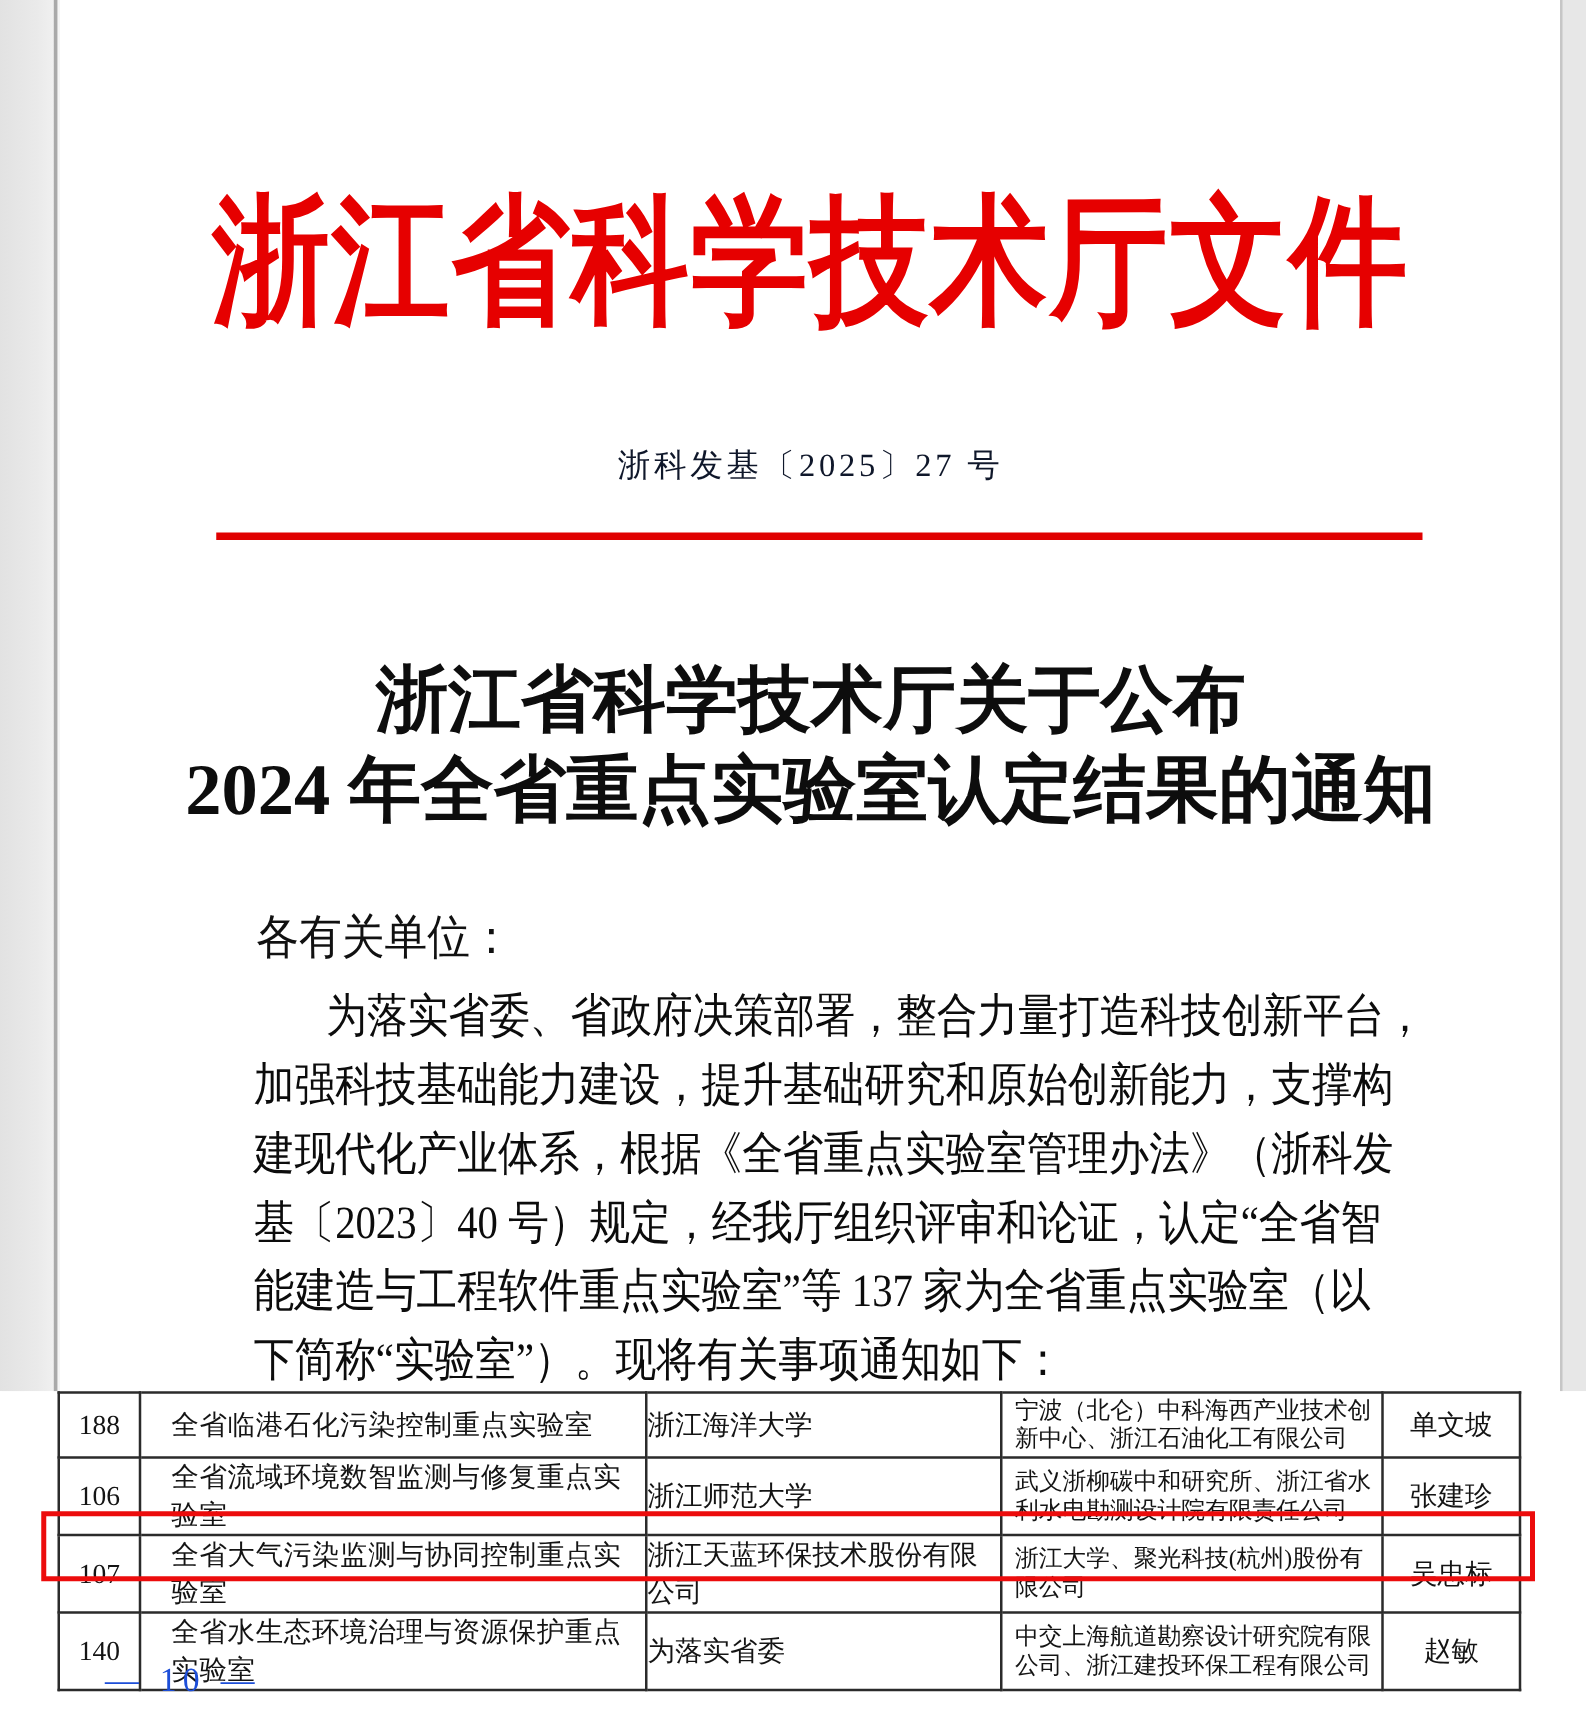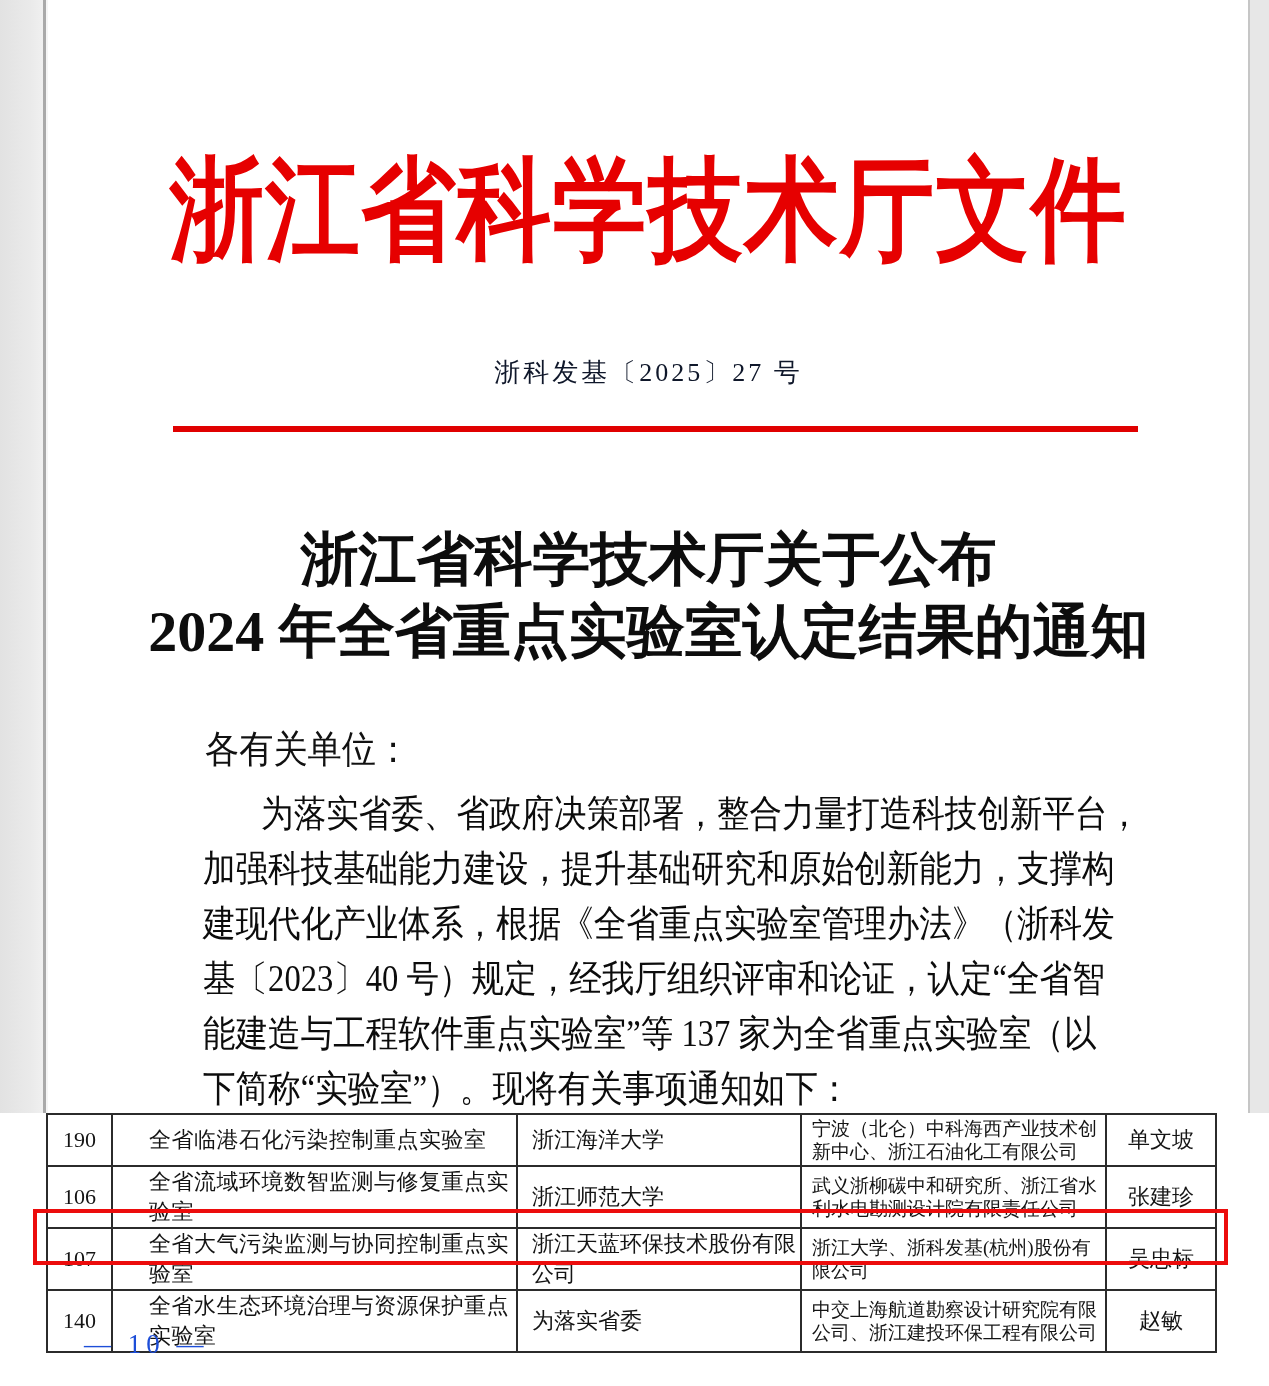--- a/index.html
+++ b/index.html
@@ -68,22 +68,22 @@
   table.results {
     position:absolute; top:0; left:46px;
     border-collapse:collapse; table-layout:fixed;
     font-family:"Liberation Serif","DejaVu Serif",serif;
   }
   table.results td {
     border:2px solid #2b2b2b; vertical-align:middle;
     color:#141414;
   }
   td.c-no   { width:65px;  text-align:center; font-size:22px; }
-  td.c-lab  { width:405px; font-size:22px; padding-left:36px; letter-spacing:0.5px; }
-  td.c-inst { width:284px; font-size:22px; padding-left:14px; }
+  td.c-lab  { width:405px; font-size:22px; padding-left:24px; letter-spacing:0.5px; }
+  td.c-inst { width:284px; font-size:22px; }
   td.c-part { width:305px; font-size:19px; line-height:23px; padding:2px 6px 2px 10px;margin-left:37px; }
   td.c-per  { width:110px; text-align:center; font-size:22px; }
   tr.row { height:50px; }
 
   .highlight-box {
     position:absolute; top:96px; left:33px; width:1195px; height:56px;
     border:4px solid #ec0c0c; background:transparent;
   }
   .page-number {
     position:absolute; top:216px; left:84px;
@@ -121,38 +121,38 @@
         <div class="body-line">能建造与工程软件重点实验室”等 137 家为全省重点实验室（以</div>
         <div class="body-line">下简称“实验室”）。现将有关事项通知如下：</div>
       </div>
     </div>
   </div>
 
   <div class="table-section">
     <table class="results">
       <tbody>
         <tr class="row">
-          <td class="c-no">190</td>
+          <td class="c-no">188</td>
           <td class="c-lab">全省临港石化污染控制重点实验室</td>
           <td class="c-inst">浙江海洋大学</td>
           <td class="c-part">宁波（北仑）中科海西产业技术创新中心、浙江石油化工有限公司</td>
           <td class="c-per">单文坡</td>
         </tr>
         <tr class="row">
           <td class="c-no">106</td>
           <td class="c-lab">全省流域环境数智监测与修复重点实验室</td>
           <td class="c-inst">浙江师范大学</td>
           <td class="c-part">武义浙柳碳中和研究所、浙江省水利水电勘测设计院有限责任公司</td>
           <td class="c-per">张建珍</td>
         </tr>
         <tr class="row">
           <td class="c-no">107</td>
           <td class="c-lab">全省大气污染监测与协同控制重点实验室</td>
           <td class="c-inst">浙江天蓝环保技术股份有限公司</td>
-          <td class="c-part">浙江大学、浙科发基(杭州)股份有限公司</td>
+          <td class="c-part">浙江大学、聚光科技(杭州)股份有限公司</td>
           <td class="c-per">吴忠标</td>
         </tr>
         <tr class="row">
           <td class="c-no">140</td>
           <td class="c-lab">全省水生态环境治理与资源保护重点实验室</td>
           <td class="c-inst">为落实省委</td>
           <td class="c-part">中交上海航道勘察设计研究院有限公司、浙江建投环保工程有限公司</td>
           <td class="c-per">赵敏</td>
         </tr>
       </tbody>

